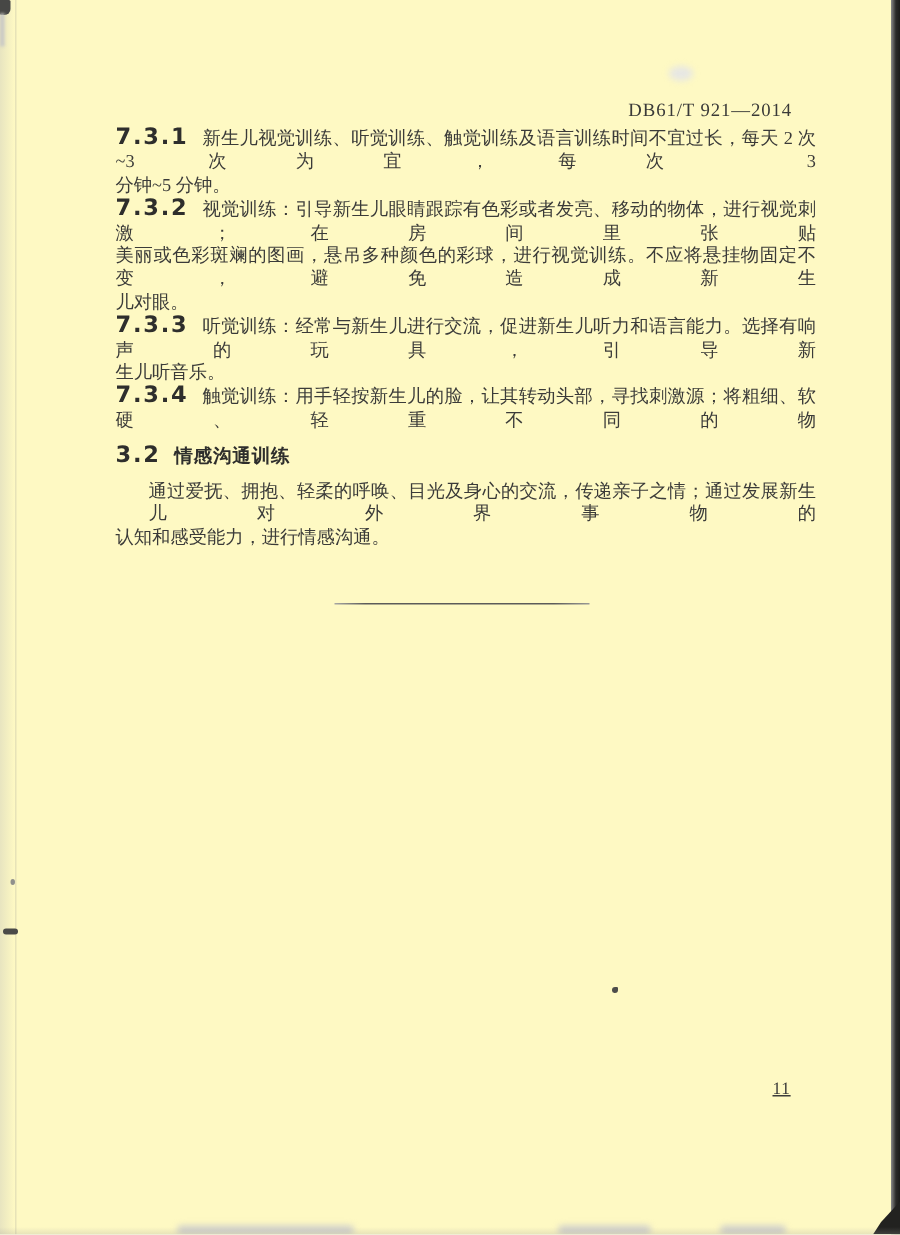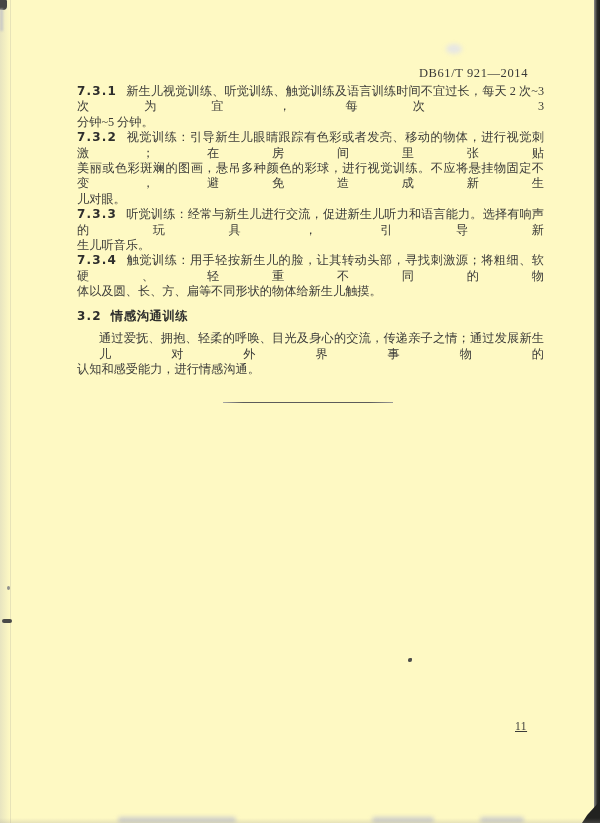--- a/index.html
+++ b/index.html
@@ -74,21 +74,21 @@
   .text-flow {
     position: absolute; left: 77px; top: 84px; width: 467px;
     font-size: 12.2px; line-height: 15.4px; color: #3b3b39;
   }
   .para { margin: 0; }
   .line { white-space: nowrap; }
   .line.j { white-space: normal; text-align: justify; text-align-last: justify; }
   .line.first-indent { padding-left: 22px; }
   .num {
     font-family: "DejaVu Sans", "Liberation Sans", sans-serif;
-    font-weight: bold; font-size: 12px; color: #2e2e2c;
+    font-weight: bold; font-size: 15px; color: #2e2e2c;
     letter-spacing: 1.2px; margin-right: 9px;
   }
   .heading {
     margin-top: 8px; margin-bottom: 7px;
     font-family: "DejaVu Sans", "Liberation Sans", sans-serif;
     font-weight: bold; color: #2e2e2c;
   }
   .heading .htitle { font-size: 12.4px; letter-spacing: 0.5px; }
 
   .divider {
@@ -123,21 +123,20 @@
       <div class="line"><span>儿对眼。</span></div>
     </div>
 
     <div class="para">
       <div class="line j"><b class="num">7.3.3</b><span>听觉训练：经常与新生儿进行交流，促进新生儿听力和语言能力。选择有响声的玩具，引导新</span></div>
       <div class="line"><span>生儿听音乐。</span></div>
     </div>
 
     <div class="para">
       <div class="line j"><b class="num">7.3.4</b><span>触觉训练：用手轻按新生儿的脸，让其转动头部，寻找刺激源；将粗细、软硬、轻重不同的物</span></div>
-      <div class="line"><span>体以及圆、长、方、扁等不同形状的物体给新生儿触摸。</span></div>
     </div>
 
 
     <div class="heading">
       <b class="num">3.2</b><span class="htitle">情感沟通训练</span>
     </div>
 
     <div class="para">
       <div class="line j first-indent"><span>通过爱抚、拥抱、轻柔的呼唤、目光及身心的交流，传递亲子之情；通过发展新生儿对外界事物的</span></div>
       <div class="line"><span>认知和感受能力，进行情感沟通。</span></div>

